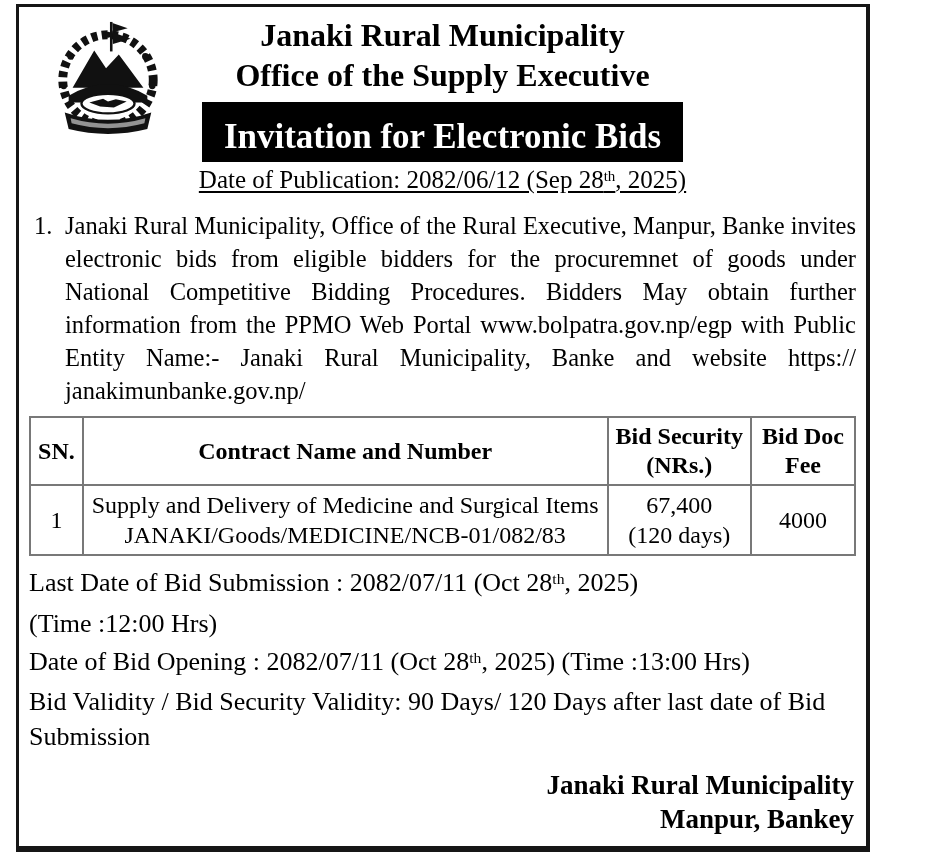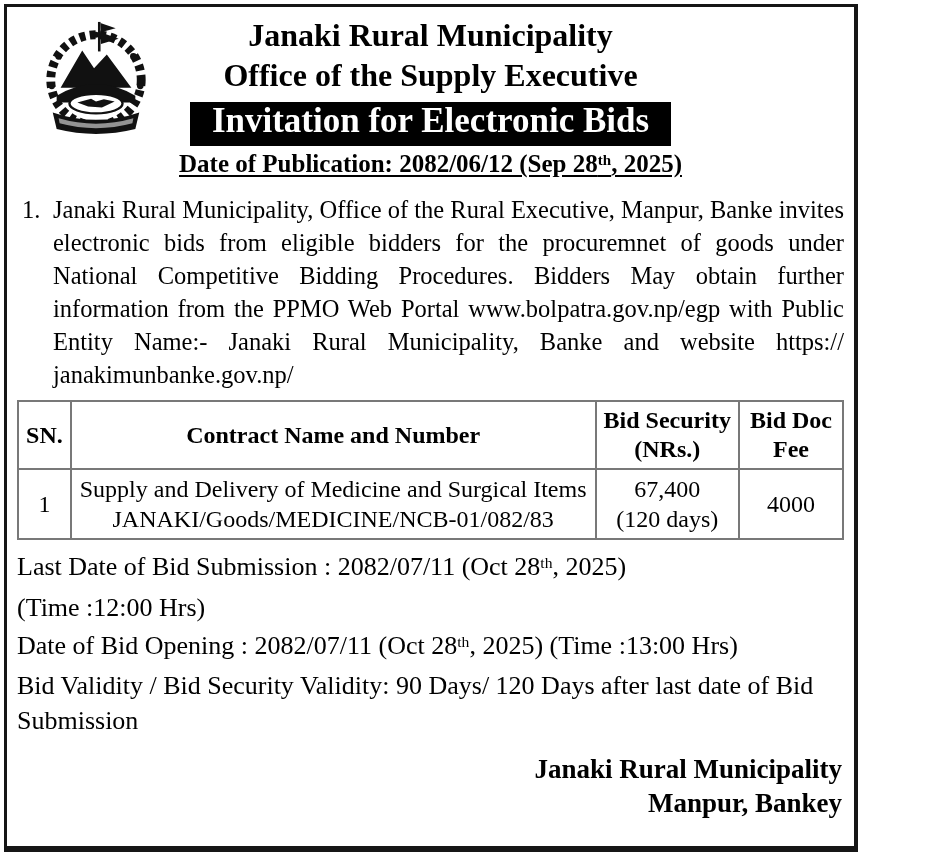--- a/index.html
+++ b/index.html
@@ -6,21 +6,21 @@
   html, body {
     margin: 0; padding: 0;
     width: 930px; height: 856px;
     background: #ffffff;
     font-family: "Liberation Serif", "DejaVu Serif", serif;
     color: #000000;
     -webkit-font-smoothing: antialiased;
   }
   .frame {
     position: absolute;
-    left: 4px; top: 4px;
+    left: 16px; top: 4px;
     width: 854px; height: 848px;
     border: 3px solid #161616;
     border-bottom-width: 6px;
     border-right-width: 4px;
     padding: 8px 10px 0 10px;
     overflow: hidden;
   }
   
   .header { position: relative; text-align: center; }
   .emblem {
@@ -31,25 +31,25 @@
     font-size: 32px; font-weight: bold; line-height: 40px;
   }
   .office-location {
     font-size: 26px; font-weight: bold; line-height: 36px; margin-top: 2px;
   }
   .banner {
     display: inline-block;
     background: #000000; color: #ffffff;
     font-size: 35px; font-weight: bold;
     line-height: 1.06;
-    padding: 0 22px 7px 22px;
+    padding: 16px 22px 7px 22px;
     margin-top: 7px;
   }
   .pub-line {
-    font-size: 25px; font-weight: bold;
+    font-size: 25px; font-weight: normal;
     margin-top: 3px; line-height: 30px;
     text-decoration: underline;
     text-underline-offset: 3px;
   }
   sup.ord {
     font-size: 60%;
     vertical-align: baseline;
     position: relative; top: -0.48em;
   }
   

